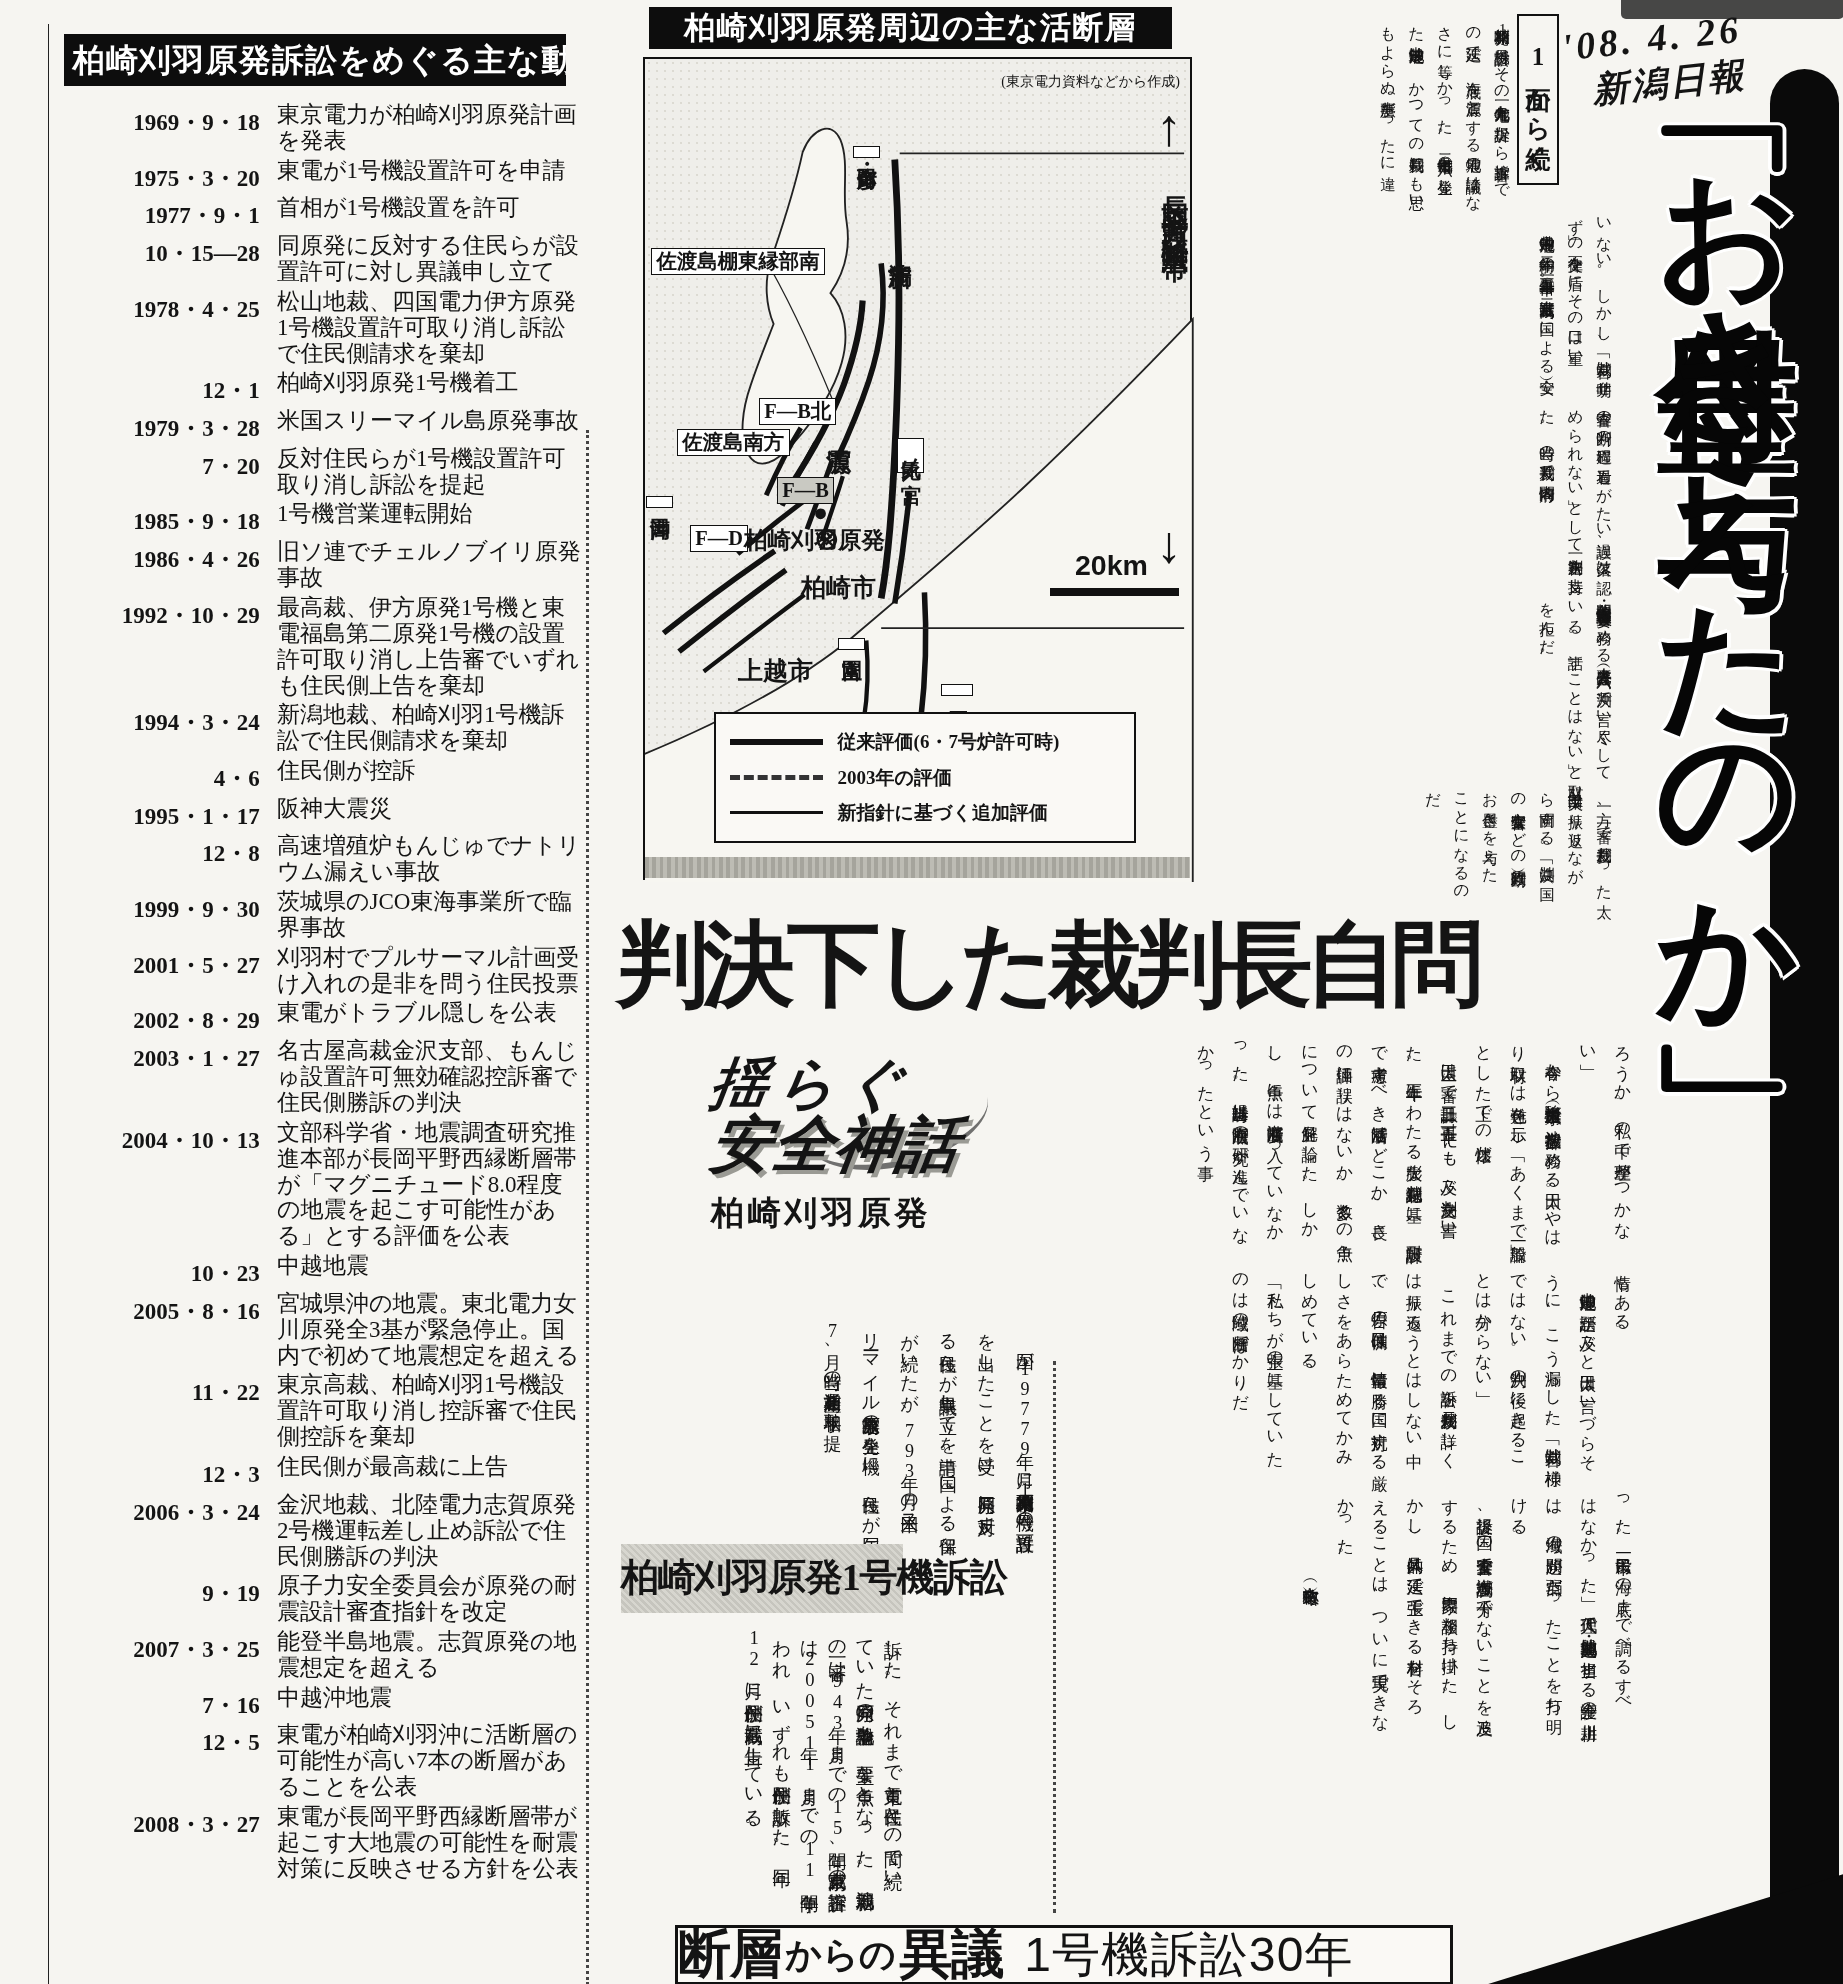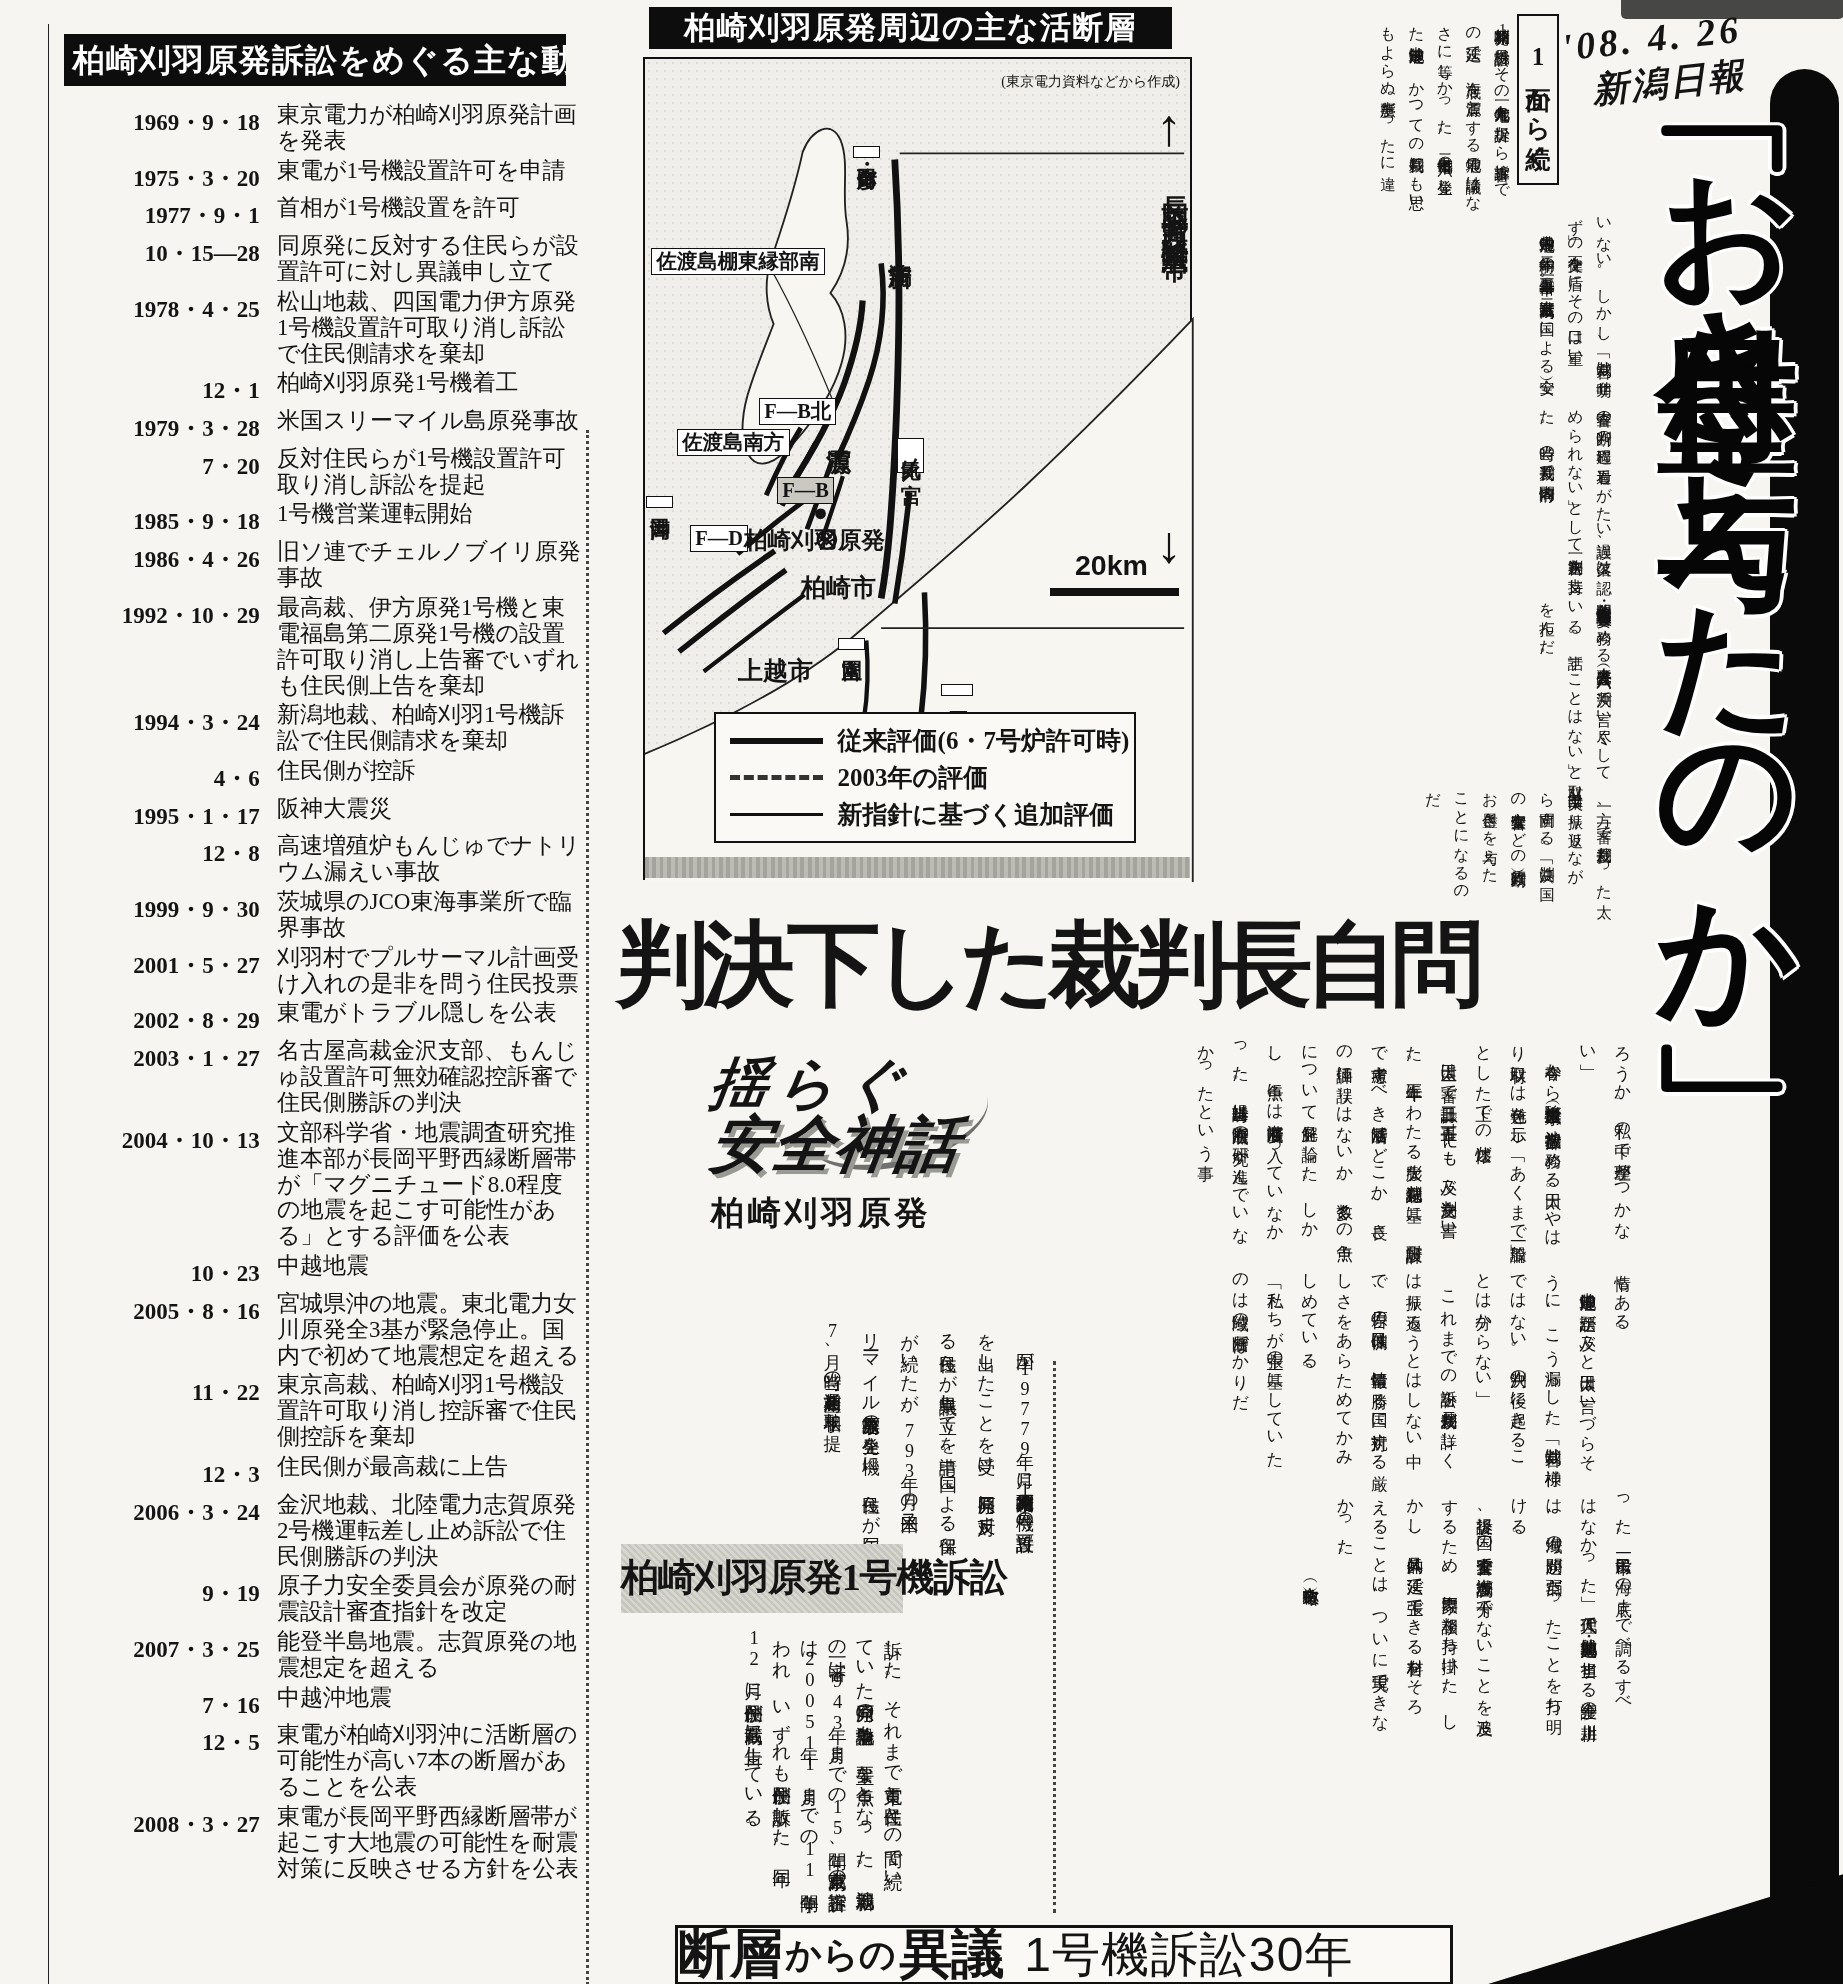--- a/index.html
+++ b/index.html
@@ -40,21 +40,21 @@
   .plant-mark{position:absolute;left:168px;top:440px;font-size:25px;z-index:3;}
   .map-strip{position:absolute;left:0;bottom:0;width:100%;height:21px;z-index:2;
              background:repeating-linear-gradient(90deg,#a5a49c 0 3.7px,#bdbcb4 3.7px 7.4px);}
   .legend{position:absolute;left:69px;top:653px;width:422px;height:131px;border:2.5px solid #111;background:#faf9f5;
           display:flex;flex-direction:column;justify-content:space-evenly;padding:6.2px 13.6px;z-index:4;}
   .lg-row{display:flex;align-items:center;gap:15px;}
   .lg-sym{flex:0 0 93px;height:0;}
   .lg-sym.s1{border-top:6.8px solid #111;}
   .lg-sym.s2{border-top:5.6px dashed #333;}
   .lg-sym.s3{border-top:3.7px solid #111;}
-  .lg-txt{font-size:25px;font-weight:600;white-space:nowrap;}
+  .lg-txt{font-size:19px;font-weight:600;white-space:nowrap;}
   .scale-label{position:absolute;left:430px;top:490px;font-size:28.5px;font-weight:700;z-index:3;
                font-family:"Liberation Sans",sans-serif;}
   .scale-bar{position:absolute;left:405px;top:529px;width:129px;height:8px;background:#111;z-index:3;}
 
   
   .tier{position:absolute;writing-mode:vertical-rl;text-orientation:upright;white-space:pre-line;
         font-size:15.5px;line-height:1.84;letter-spacing:0.6px;}
   .tier.mid{font-size:16.7px;line-height:2.08;}
   .t0{left:1197px;top:15.5px;width:319px;height:187px;}
   .t1{left:1197px;top:207px;width:421px;height:187px;}

